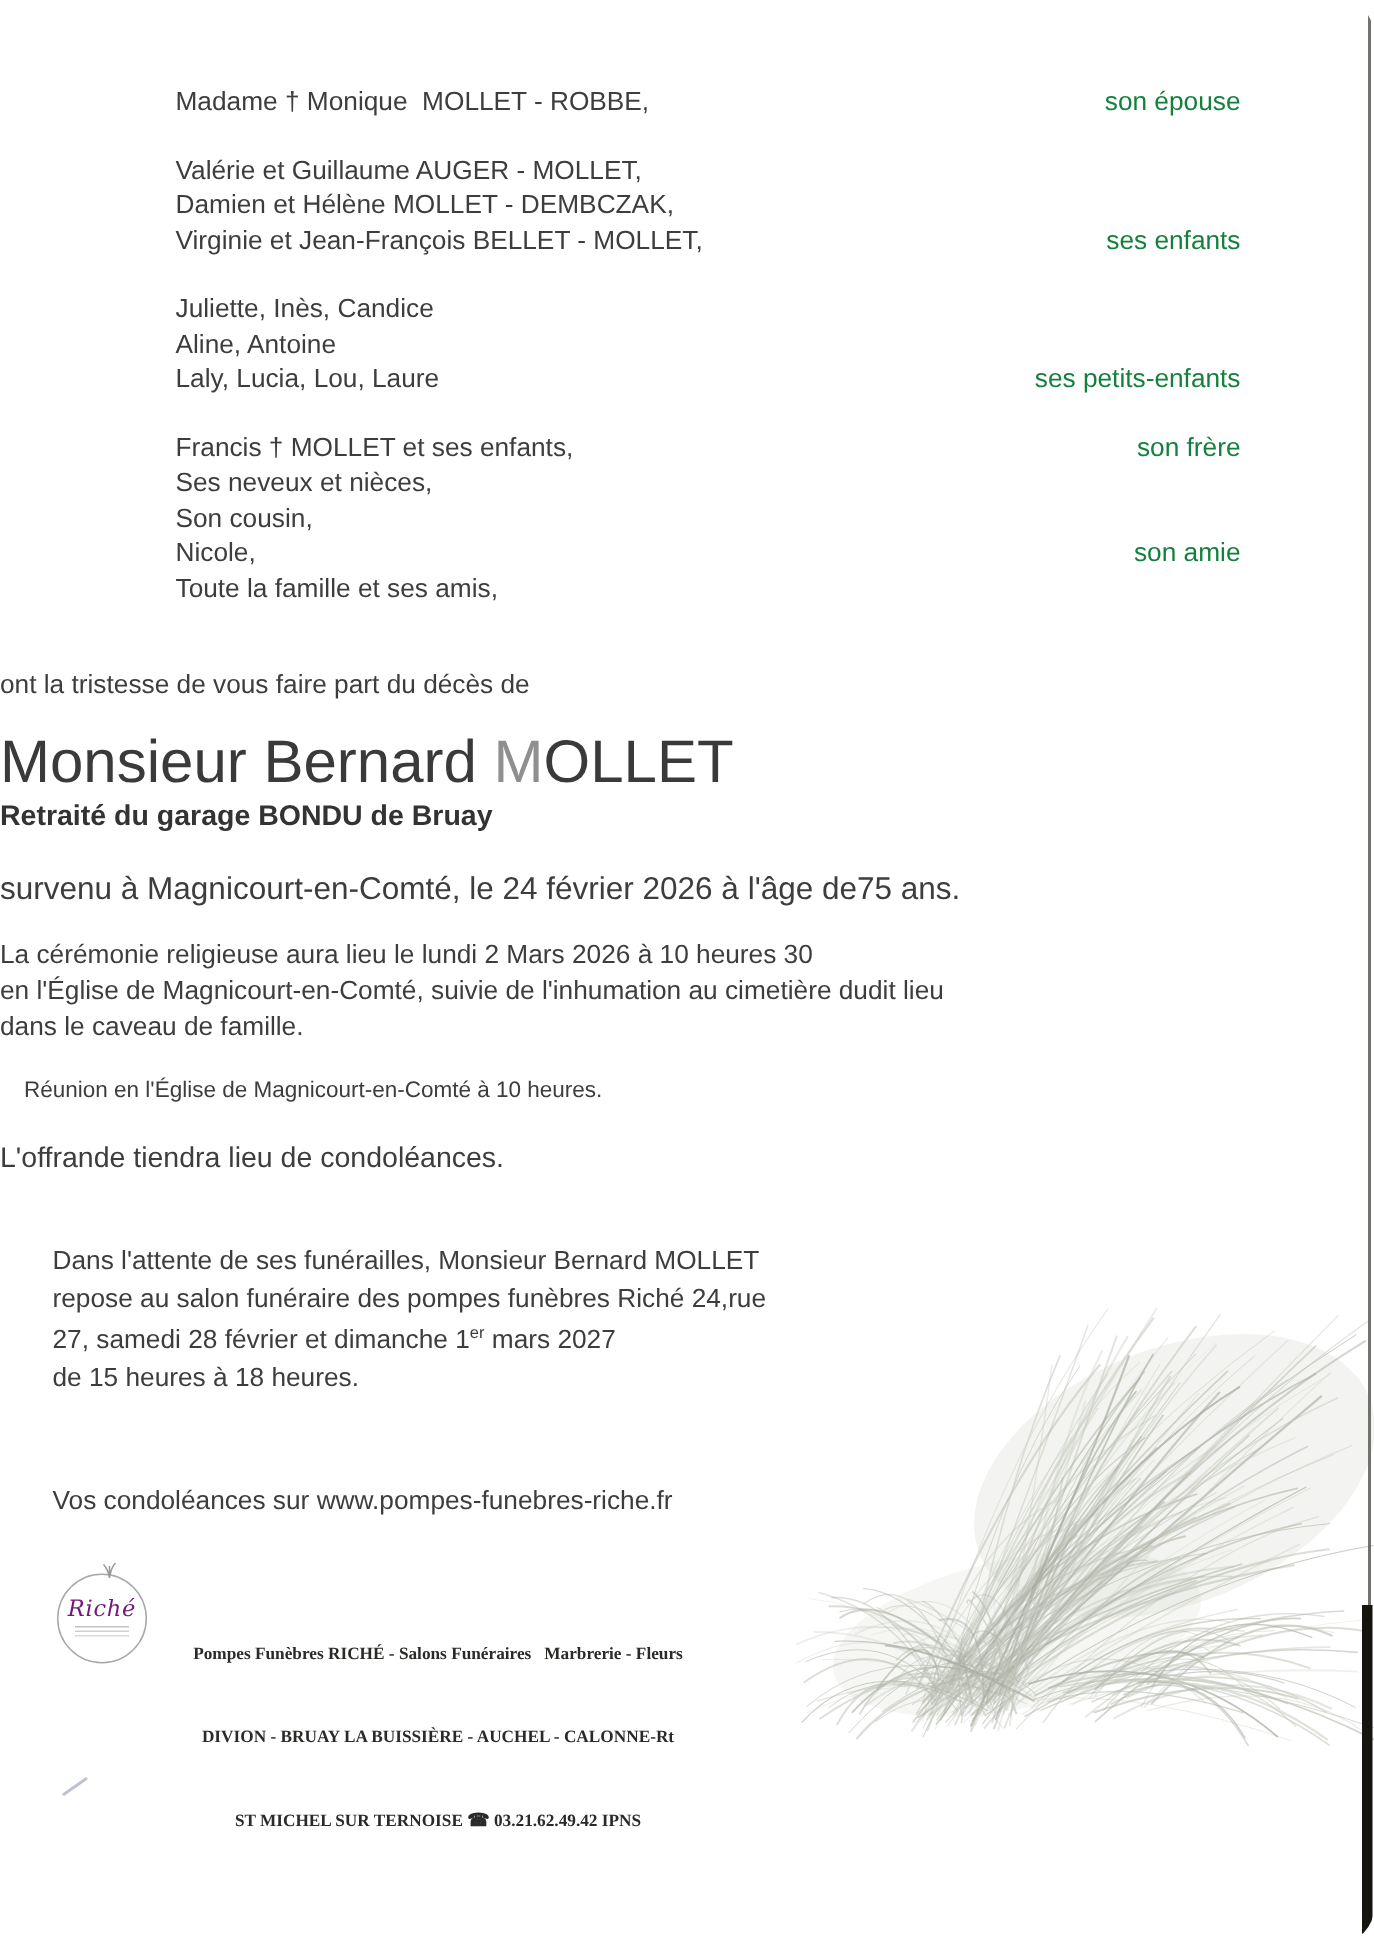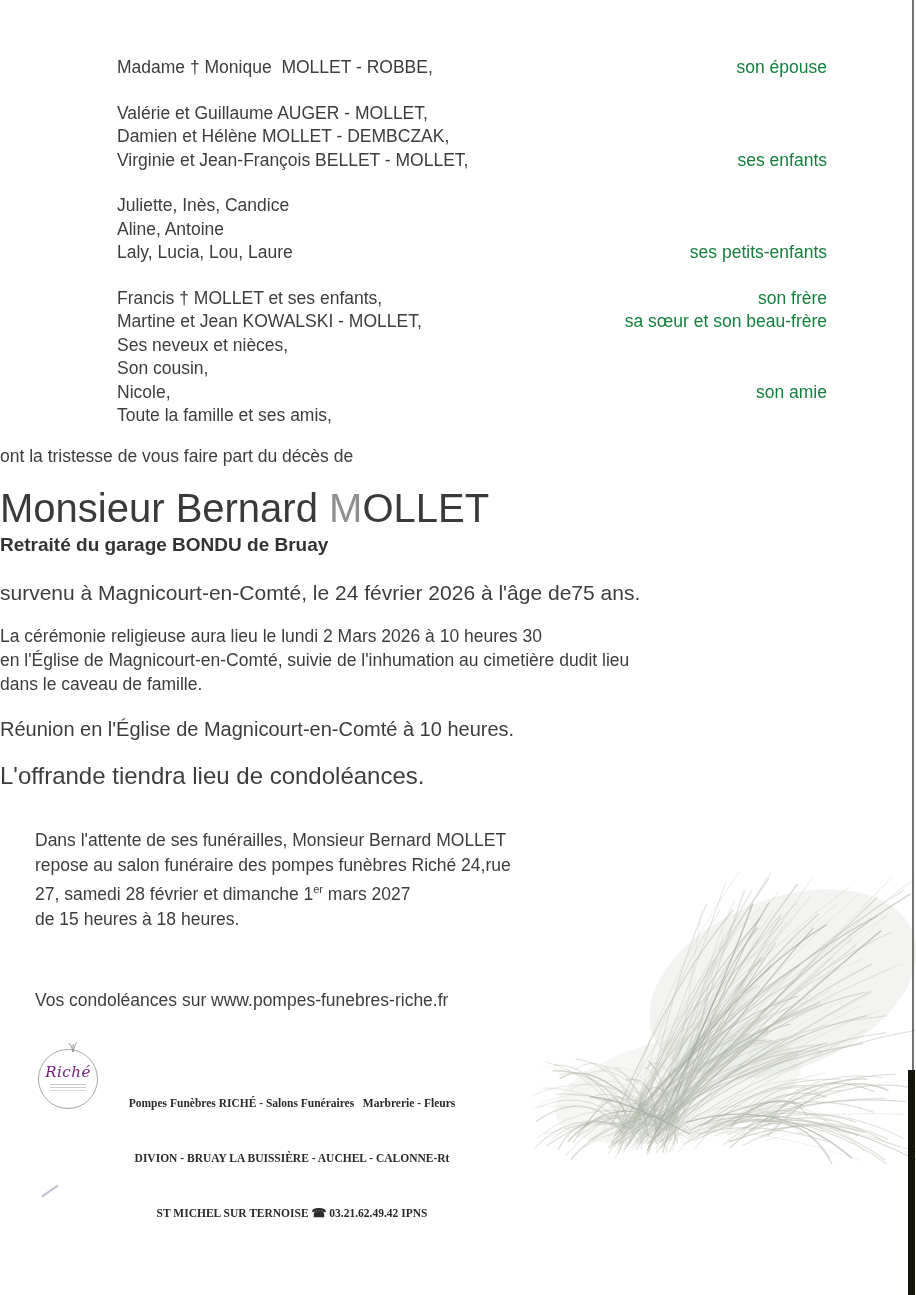--- a/index.html
+++ b/index.html
@@ -1,36 +1,36 @@
 <!DOCTYPE html>
 <html lang="fr"><head>
 <meta charset="utf-8">
 <style>
   html,body{margin:0;padding:0;background:#ffffff;}
   .page{
     position:relative;width:916px;height:1295px;background:#ffffff;overflow:hidden;
-    font-family:"Liberation Sans",sans-serif;color:#3d3d3d;
+    font-family:"Liberation Sans",sans-serif;color:#3d3d3d;border-radius:23px;
   }
   
   .family{position:absolute;left:117px;right:89px;top:56px;}
   .fgroup{margin-bottom:22px;}
   .frow{display:flex;justify-content:space-between;font-size:17.5px;line-height:23.5px;}
   .frow .left,.frow .right{white-space:pre;}
   .frow .right{color:#15803d;}
   
   .centered{position:absolute;left:0;width:748px;text-align:left;}
   .intro{top:446px;font-size:17.5px;}
   .title{top:486px;font-size:40px;line-height:44px;color:#3a3a3a;font-weight:400;}
   .title span{white-space:pre;}
   .title .faded{color:#8f8f8f;}
   .subtitle{top:534px;font-size:19px;font-weight:700;color:#333333;}
   .death{top:581px;font-size:21px;}
   .ceremony{top:624px;font-size:17.5px;line-height:24px;}
-  .reunion{top:718px;font-size:20px;}
-  .offrande{top:762px;font-size:24px;}
+  .reunion{top:718px;font-size:15px;margin-left:16px;}
+  .offrande{top:762px;font-size:19px;}
   
   .visitation{position:absolute;left:35px;top:828px;font-size:17.5px;line-height:24.6px;}
   .visitation sup{font-size:11px;}
   .condolences{position:absolute;left:35px;top:990px;font-size:17.5px;}
   
   .logo{position:absolute;left:38px;top:1049px;width:60px;height:60px;
         border:1.5px solid #a8a8a8;border-radius:50%;box-sizing:border-box;background:#fff;}
   .logo-sprig{position:absolute;left:27px;top:-9px;}
   .logo-text{text-align:center;margin-top:13px;font-family:"DejaVu Serif",serif;font-style:italic;
              font-size:15px;color:#701a75;letter-spacing:.5px;}
@@ -85,24 +85,20 @@
       </div>
       <div class="frow">
         <span class="left">Laly, Lucia, Lou, Laure</span>
         <span class="right">ses petits-enfants</span>
       </div>
     </div>
     <div class="fgroup">
       <div class="frow">
         <span class="left">Francis † MOLLET et ses enfants,</span>
         <span class="right">son frère</span>
-      </div>
-      <div class="frow">
-        <span class="left">Martine et Jean KOWALSKI - MOLLET,</span>
-        <span class="right">sa sœur et son beau-frère</span>
       </div>
       <div class="frow">
         <span class="left">Ses neveux et nièces,</span>
         <span class="right"></span>
       </div>
       <div class="frow">
         <span class="left">Son cousin,</span>
         <span class="right"></span>
       </div>
       <div class="frow">

